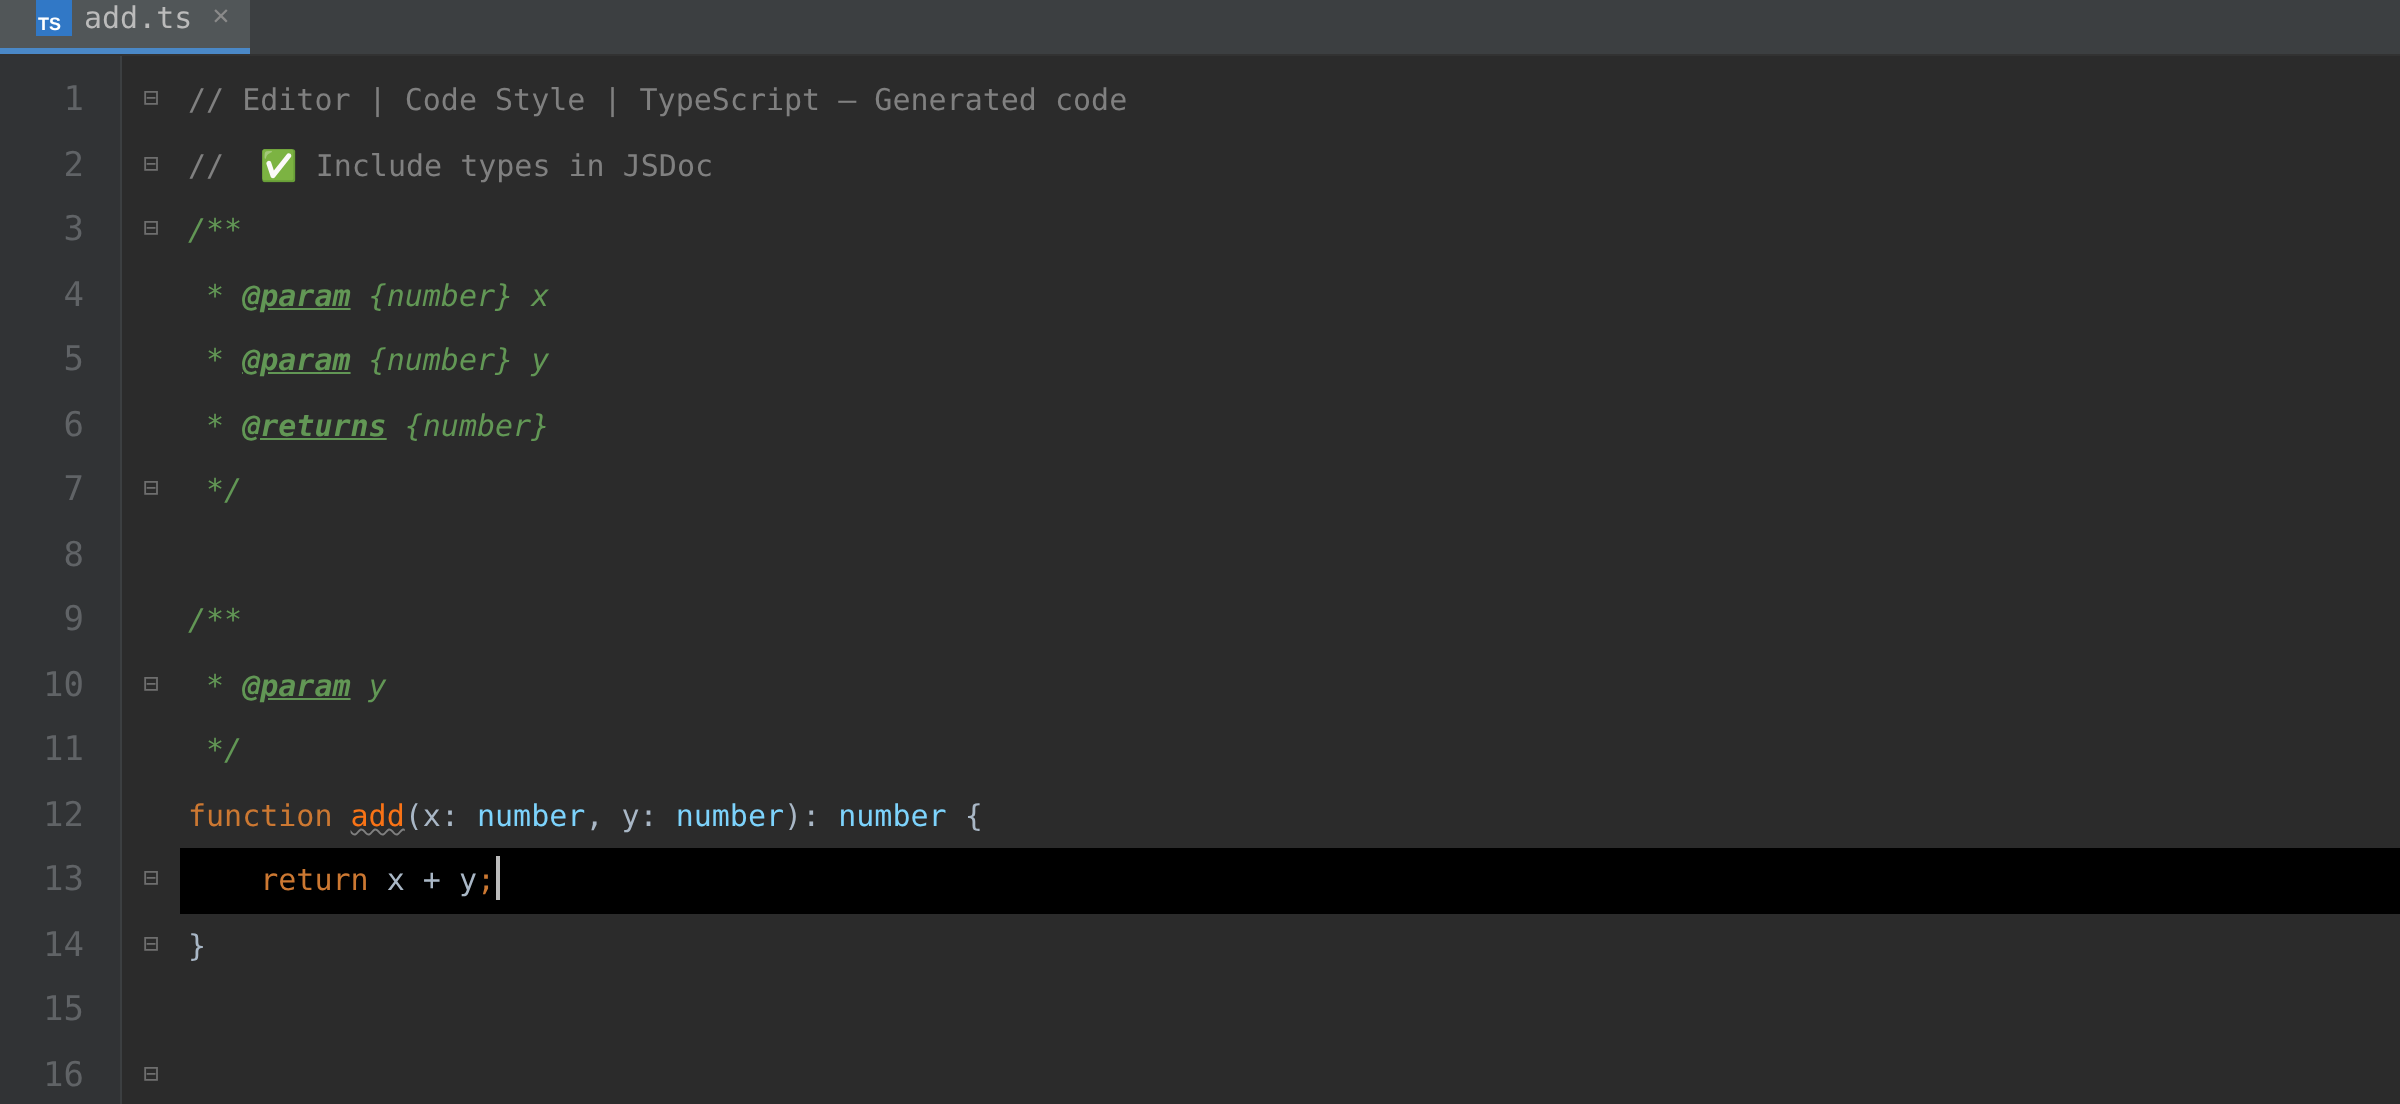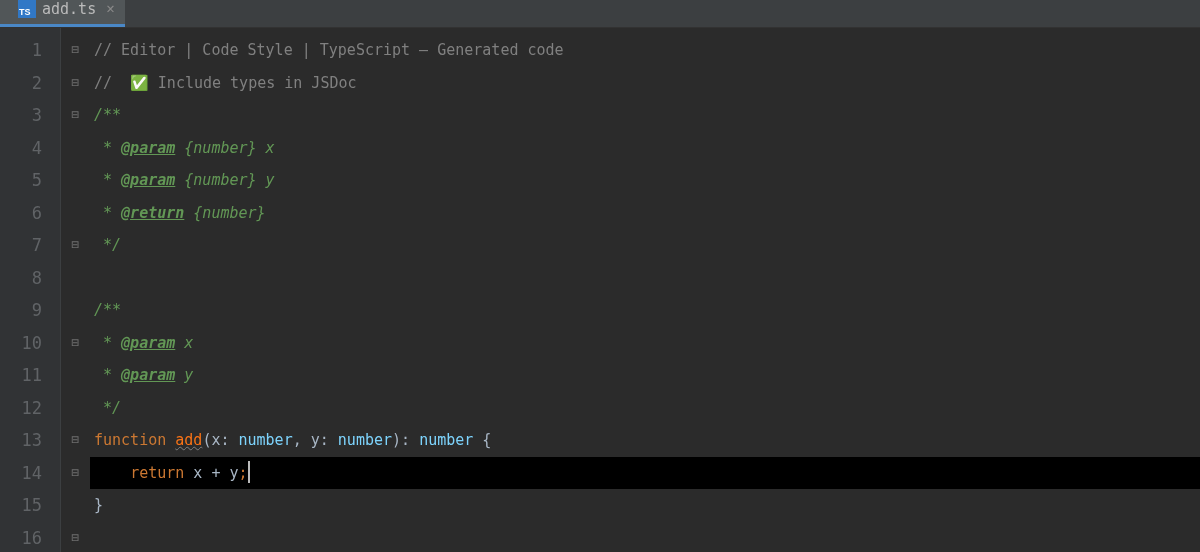--- a/index.html
+++ b/index.html
@@ -152,24 +152,23 @@
     <div class="fold-mark"></div>
     <div class="fold-mark">⊟</div>
   </div>
 
   <div class="code">
     <div class="code-line"><span class="comment"><span>// </span><span>Editor | Code Style | TypeScript – Generated code</span></span></div>
     <div class="code-line"><span class="comment"><span>//  </span></span><span>✅</span><span class="comment"> Include types in JSDoc</span></div>
     <div class="code-line"><span class="doc-comment">/**</span></div>
     <div class="code-line"><span class="doc-comment"><span> * </span><span class="doc-tag">@param</span><span> {number} x</span></span></div>
     <div class="code-line"><span class="doc-comment"><span> * </span><span class="doc-tag">@param</span><span> {number} y</span></span></div>
-    <div class="code-line"><span class="doc-comment"><span> * </span><span class="doc-tag">@return</span><span> {number}</span></span></div>
+    <div class="code-line"><span class="doc-comment"><span> * </span><span class="doc-tag">@returns</span><span> {number}</span></span></div>
     <div class="code-line"><span class="doc-comment"> */</span></div>
     <div class="code-line"></div>
     <div class="code-line"><span class="doc-comment">/**</span></div>
-    <div class="code-line"><span class="doc-comment"><span> * </span><span class="doc-tag">@param</span><span> x</span></span></div>
     <div class="code-line"><span class="doc-comment"><span> * </span><span class="doc-tag">@param</span><span> y</span></span></div>
     <div class="code-line"><span class="doc-comment"> */</span></div>
     <div class="code-line"><span class="keyword">function</span><span> </span><span class="func-name">add</span><span class="op">(</span><span class="param">x</span><span class="op">: </span><span class="type-kw">number</span><span class="op">, </span><span class="param">y</span><span class="op">: </span><span class="type-kw">number</span><span class="op">)</span><span class="op">: </span><span class="type-kw">number</span><span> </span><span class="brace">{</span></div>
     <div class="code-line line-highlight"><span>    </span><span class="keyword">return</span><span> </span><span class="param">x + y</span><span class="keyword">;</span><span class="cursor"></span></div>
     <div class="code-line"><span class="brace">}</span></div>
   </div>
 </div>
 
 </body></html>

